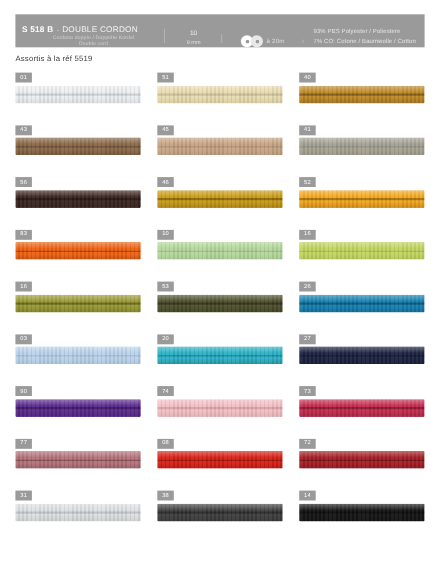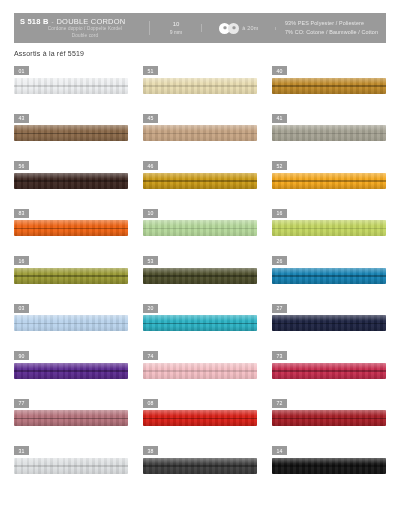--- a/index.html
+++ b/index.html
@@ -9,21 +9,21 @@
     font-family:"Liberation Sans", sans-serif;
     overflow:hidden;
     position:relative;
   }
   .page{position:relative;width:400px;height:520px;box-sizing:border-box;}
 
   
   .header{
     position:absolute;left:14px;top:13px;width:372px;height:30px;
     background:#9a9a9a;
-    display:flex;align-items:center;
+    display:flex;align-items:flex-end;
     color:#ffffff;
   }
   .hcol{display:flex;flex-direction:column;justify-content:center;align-items:center;position:relative;}
   .hcol.sep:after{
     content:"";position:absolute;right:0;top:4px;bottom:4px;width:1px;background:#b4b4b4;
   }
   .hcol-name{width:130px;padding-left:6px;align-items:flex-start;}
   .title-line{display:flex;align-items:baseline;gap:3px;white-space:nowrap;}
   .ref{font-size:7.5px;font-weight:bold;letter-spacing:.2px;}
   .dash{font-size:6px;color:#e2e2e2;}

